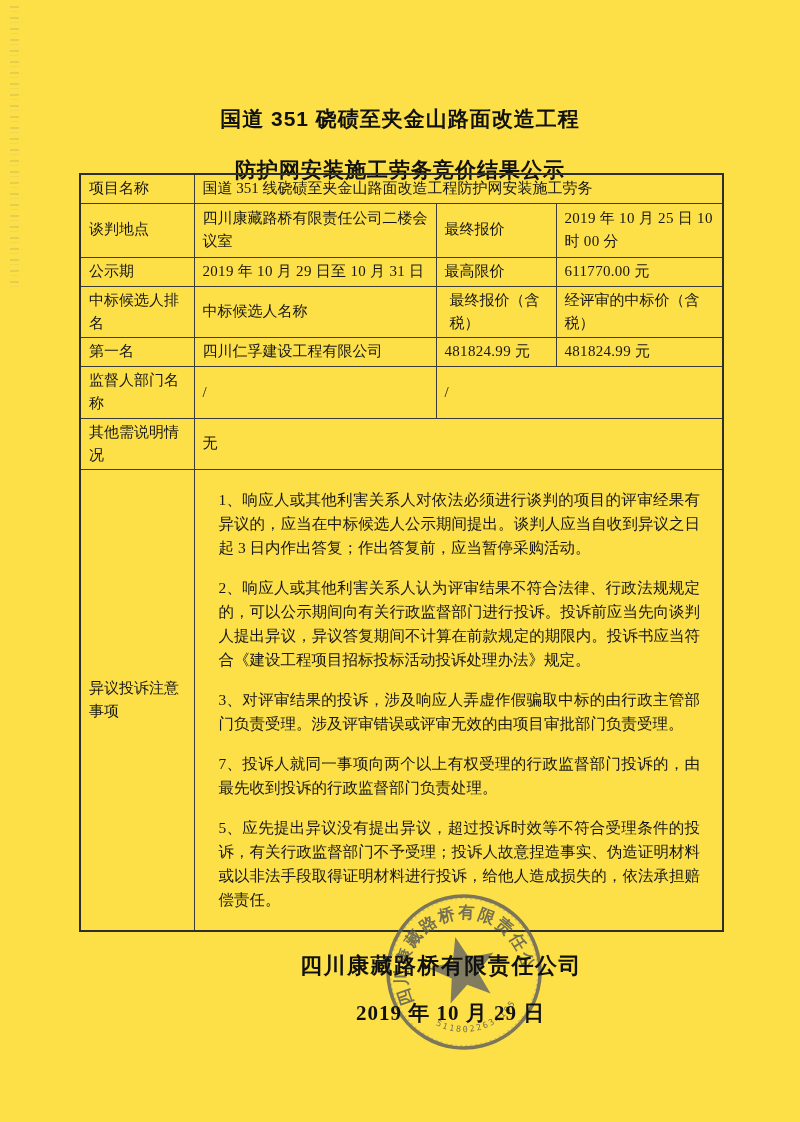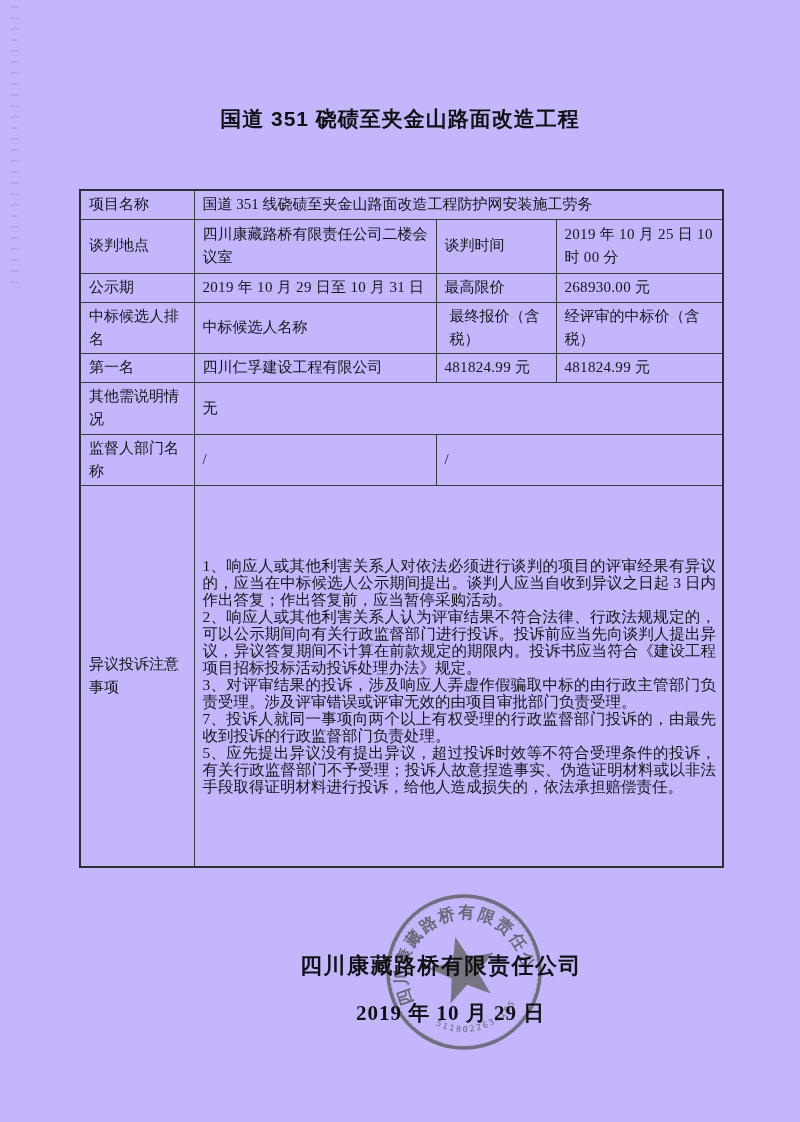--- a/index.html
+++ b/index.html
@@ -1,54 +1,54 @@
 <!DOCTYPE html>
 <html><head>
 <meta charset="utf-8">
 <style>
   html,body { margin:0; padding:0; background:#e8e8e8; }
   .page {
     position:relative;
     width:800px; height:1122px;
     margin:0 auto;
-    background:#c4b5fd;
+    background:#fde047;
     font-family:"Liberation Serif","DejaVu Serif",serif;
     color:#1c1c1c;
     overflow:hidden;
   }
   
   .artifact-strip {
     position:absolute; left:10px; top:6px; width:9px; height:285px;
     background:repeating-linear-gradient(180deg,
       rgba(110,110,110,.30) 0 2px, transparent 2px 5px,
       rgba(140,140,140,.18) 5px 6px, transparent 6px 11px);
     opacity:.55;
   }
   .title { position:absolute; left:0; width:800px; text-align:center;
     font-family:"Liberation Sans","DejaVu Sans",sans-serif;
     font-weight:bold; font-size:21px; letter-spacing:1px; color:#111; }
   .title-1 { top:105px; }
   .title-2 { top:156px; }
 
   table.doc {
-    position:absolute; left:79px; top:189px;
+    position:absolute; left:79px; top:173px;
     width:643px; border-collapse:collapse; table-layout:fixed;
     border:2px solid #2e2e2e;
     font-size:15px; color:#161616;
   }
   table.doc td {
     border:1.5px solid #3b3b3b;
     padding:2px 6px 2px 8px;
     vertical-align:middle;
     overflow:hidden;
     line-height:1.55;
   }
   td.lbl { padding-right:2px; }
   td.notice-cell { vertical-align:top; padding:6px 8px 4px 10px; }
-  .notice-cell p { margin:0; line-height:17px; font-size:15.5px; text-align:justify; }
+  .notice-cell p { margin:16px; line-height:24px; font-size:15.5px; text-align:justify; }
   td.num { letter-spacing:.3px; }
 
   .footer-company {
     position:absolute; left:300px; top:951px;
     font-size:22px; font-weight:600; letter-spacing:1.5px; color:#111;
     z-index:3;
   }
   .footer-date {
     position:absolute; left:356px; top:999px;
     font-size:21px; font-weight:700; letter-spacing:1px; color:#111;
@@ -61,65 +61,66 @@
   }
 </style>
 </head>
 <body>
 
 <div class="page">
 
   <div class="artifact-strip"></div>
 
   <div class="title title-1">国道 351 硗碛至夹金山路面改造工程</div>
+  <div class="title title-2">防护网安装施工劳务竞价结果公示</div>
 
   <table class="doc">
     <colgroup>
       <col style="width:114px">
         <col style="width:242px">
         <col style="width:120px">
         <col style="width:167px">
     </colgroup>
     <tbody>
         <tr style="height:29px">
       <td class="lbl">项目名称</td>
       <td colspan="3">国道 351 线硗碛至夹金山路面改造工程防护网安装施工劳务</td>
     </tr>
     <tr style="height:54px">
       <td class="lbl">谈判地点</td>
       <td>四川康藏路桥有限责任公司二楼会议室</td>
-      <td class="lbl">谈判时间</td>
+      <td class="lbl">最终报价</td>
       <td class="num">2019 年 10 月 25 日 10 时 00 分</td>
     </tr>
     <tr style="height:29px">
       <td class="lbl">公示期</td>
       <td class="num">2019 年 10 月 29 日至 10 月 31 日</td>
       <td class="lbl">最高限价</td>
-      <td class="num">268930.00 元</td>
+      <td class="num">611770.00 元</td>
     </tr>
     <tr style="height:29px">
       <td class="lbl">中标候选人排名</td>
       <td>中标候选人名称</td>
       <td class="lbl" style="padding-left:13px">最终报价（含税）</td>
       <td class="lbl" style="">经评审的中标价（含税）</td>
     </tr>
     <tr style="height:29px">
       <td>第一名</td>
       <td>四川仁孚建设工程有限公司</td>
       <td class="num">481824.99 元</td>
       <td class="num">481824.99 元</td>
     </tr>
     <tr style="height:27px">
-      <td class="lbl">其他需说明情况</td>
-      <td colspan="3">无</td>
-    </tr>
-    <tr style="height:27px">
       <td class="lbl">监督人部门名称</td>
       <td>/</td>
       <td colspan="2">/</td>
+    </tr>
+    <tr style="height:27px">
+      <td class="lbl">其他需说明情况</td>
+      <td colspan="3">无</td>
     </tr>
     <tr style="height:381px">
       <td class="lbl">异议投诉注意事项</td>
       <td colspan="3" class="notice-cell">
         <p>1、响应人或其他利害关系人对依法必须进行谈判的项目的评审经果有异议的，应当在中标候选人公示期间提出。谈判人应当自收到异议之日起 3 日内作出答复；作出答复前，应当暂停采购活动。</p>
         <p>2、响应人或其他利害关系人认为评审结果不符合法律、行政法规规定的，可以公示期间向有关行政监督部门进行投诉。投诉前应当先向谈判人提出异议，异议答复期间不计算在前款规定的期限内。投诉书应当符合《建设工程项目招标投标活动投诉处理办法》规定。</p>
         <p>3、对评审结果的投诉，涉及响应人弄虚作假骗取中标的由行政主管部门负责受理。涉及评审错误或评审无效的由项目审批部门负责受理。</p>
         <p>7、投诉人就同一事项向两个以上有权受理的行政监督部门投诉的，由最先收到投诉的行政监督部门负责处理。</p>
         <p>5、应先提出异议没有提出异议，超过投诉时效等不符合受理条件的投诉，有关行政监督部门不予受理；投诉人故意捏造事实、伪造证明材料或以非法手段取得证明材料进行投诉，给他人造成损失的，依法承担赔偿责任。</p>
       </td>

